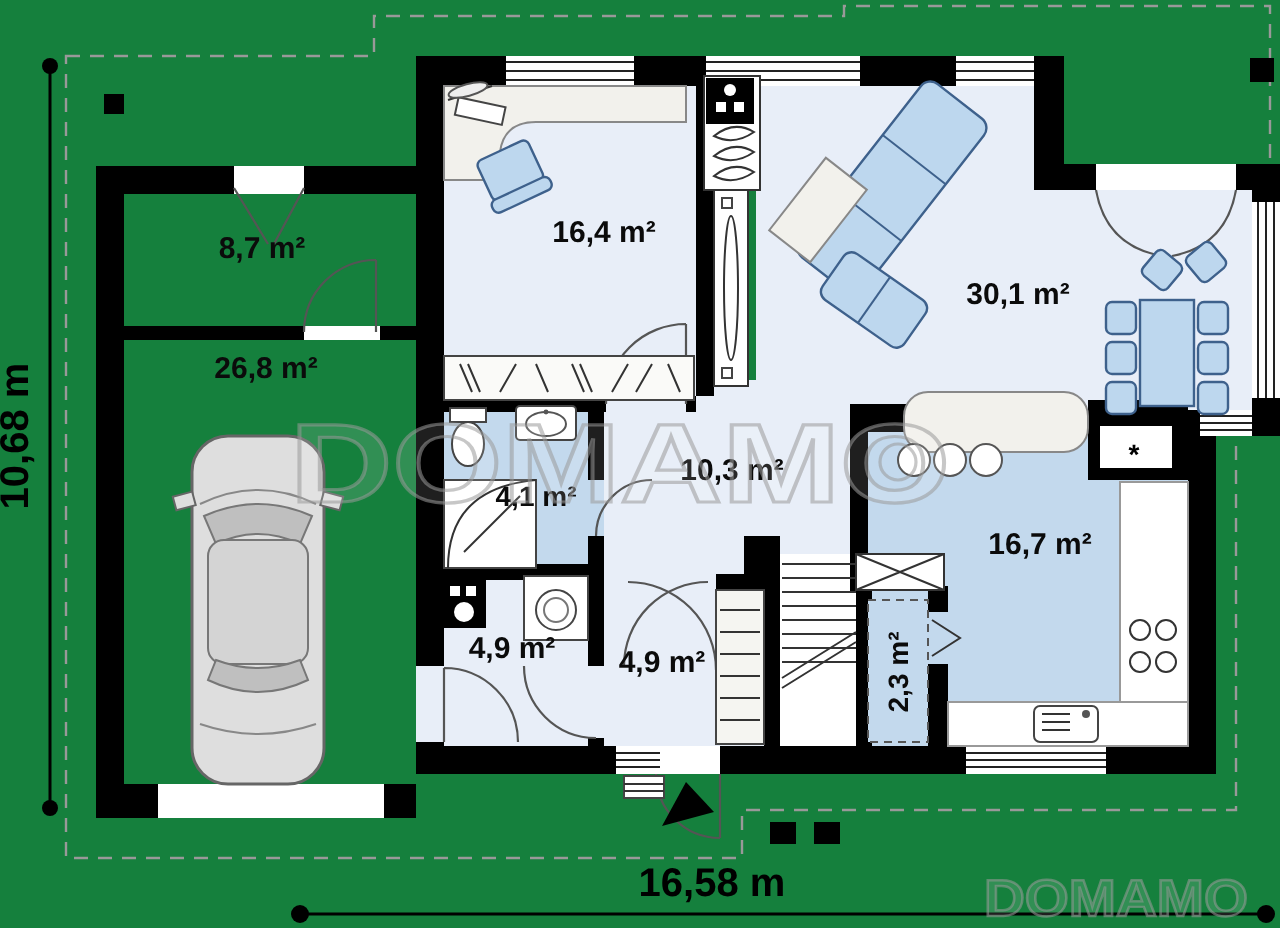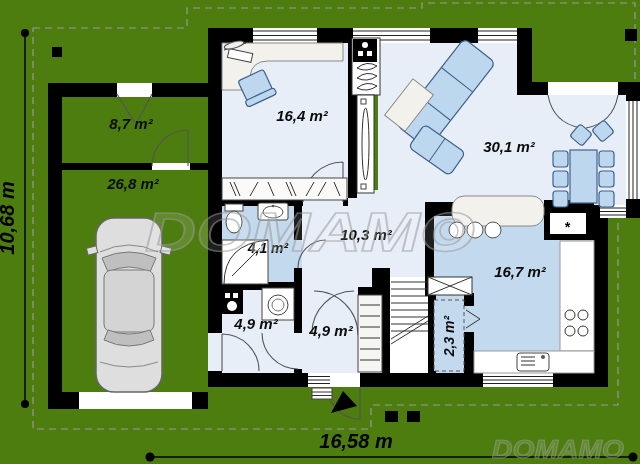--- a/index.html
+++ b/index.html
@@ -1,16 +1,16 @@
 <!DOCTYPE html>
 <html><head>
 <meta charset="utf-8">
 <style>
   html,body{margin:0;padding:0;background:#fff;}
-  .page{width:640px;height:464px;position:relative;background:#4d7c0f;overflow:hidden;font-style:italic;}
+  .page{width:640px;height:464px;position:relative;background:#15803d;overflow:hidden;}
   svg{display:block;font-family:"Liberation Sans","DejaVu Sans",sans-serif;}
   .room-label{font-size:15px;font-weight:bold;fill:#0b0b0b;}
   .room-label-sm{font-size:14px;font-weight:bold;fill:#0b0b0b;}
   .dim-label{font-size:20px;font-weight:bold;fill:#000;}
   .star-label{font-size:14px;font-weight:bold;fill:#000;}
   .wm{font-weight:bold;fill:rgba(255,255,255,0.12);stroke:#999;stroke-opacity:.55;}
   .wall{fill:#000;}
   .gap{fill:#fff;}
   .glass{stroke:#222;stroke-width:1;}
   .door{stroke:#555;stroke-width:1.1;fill:none;}

